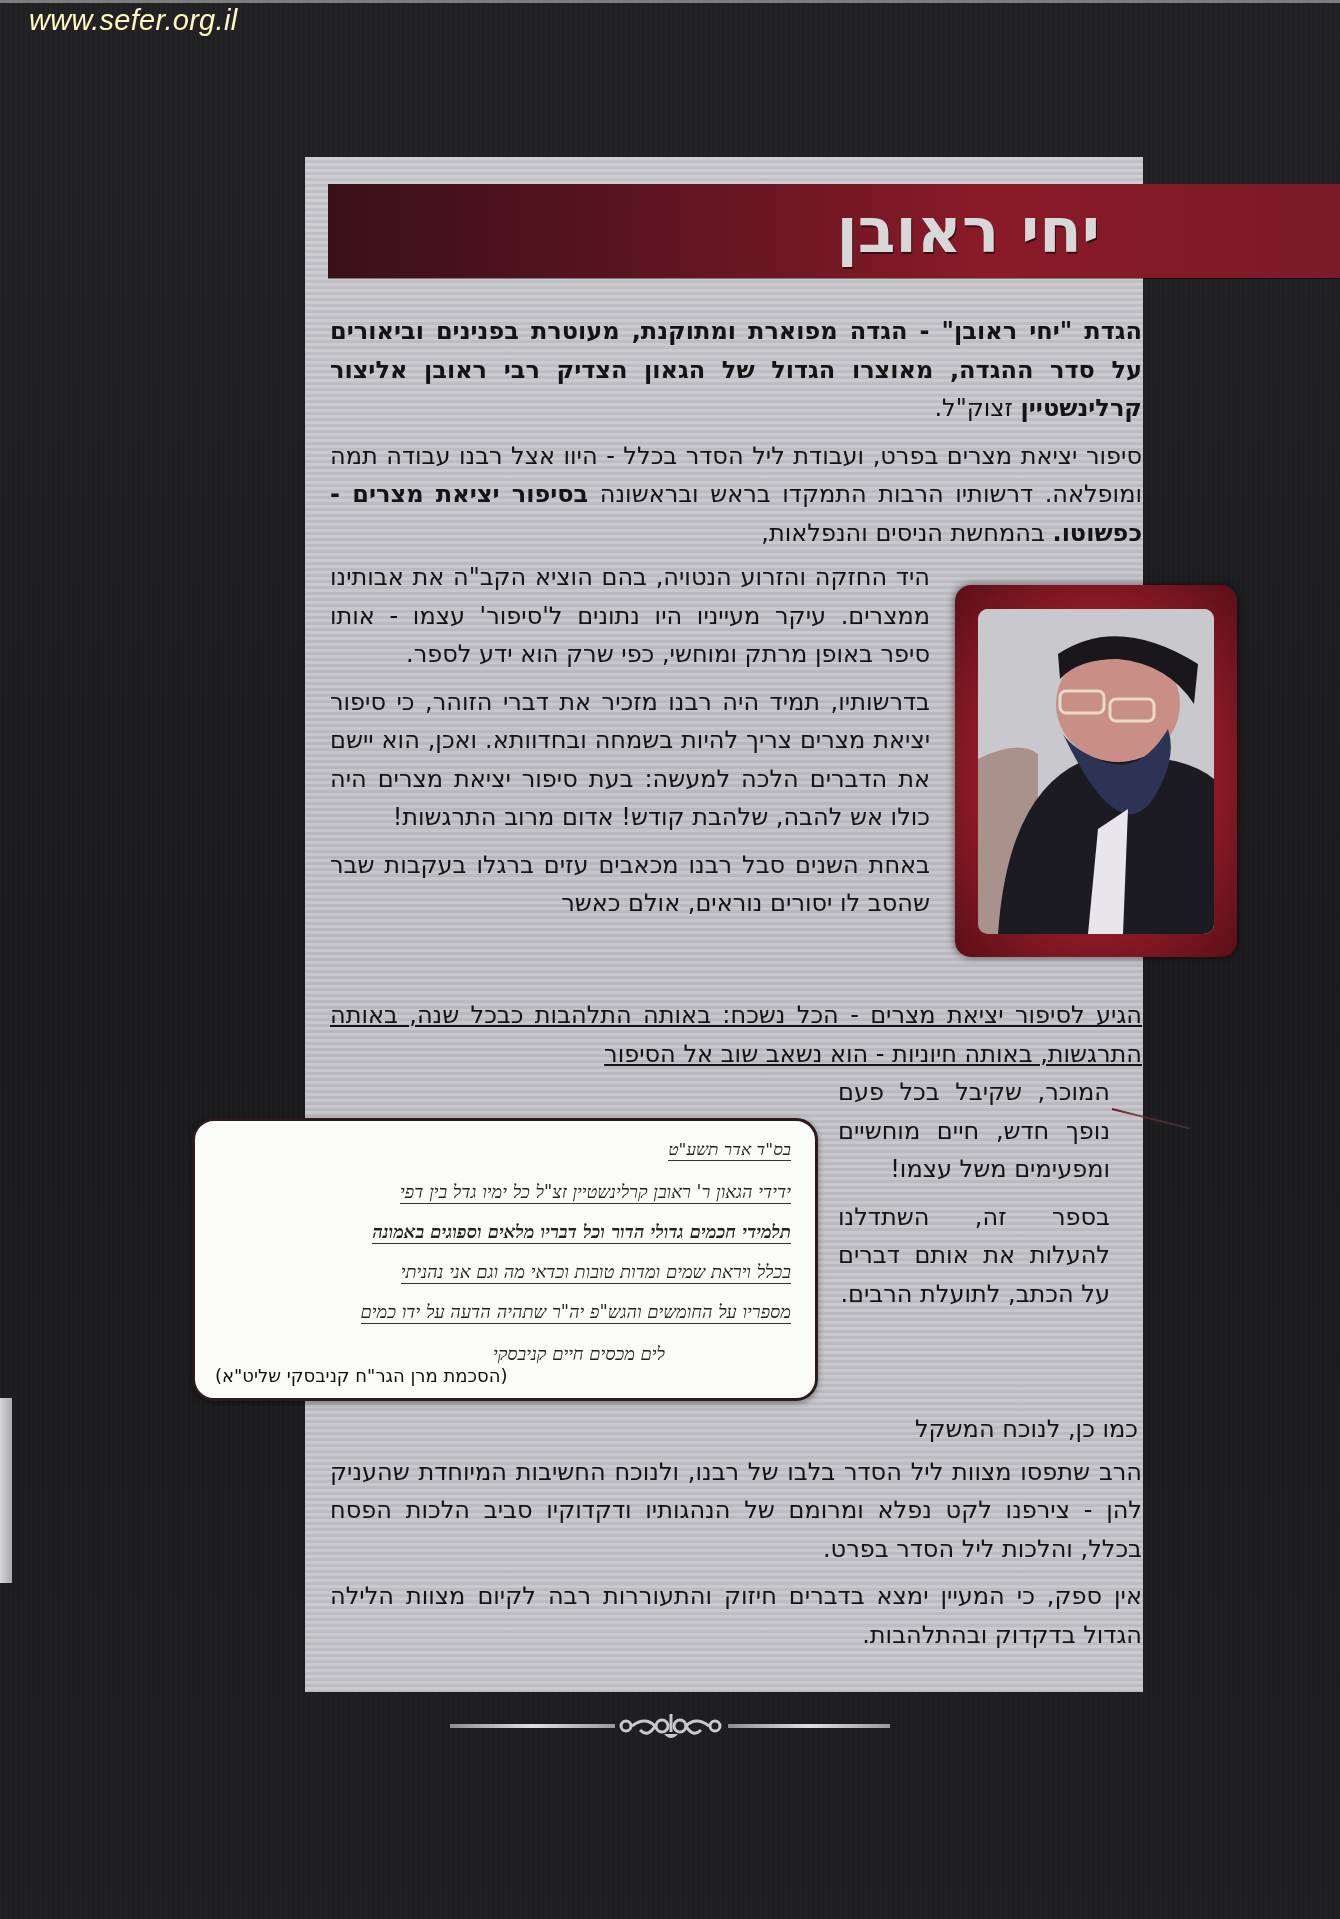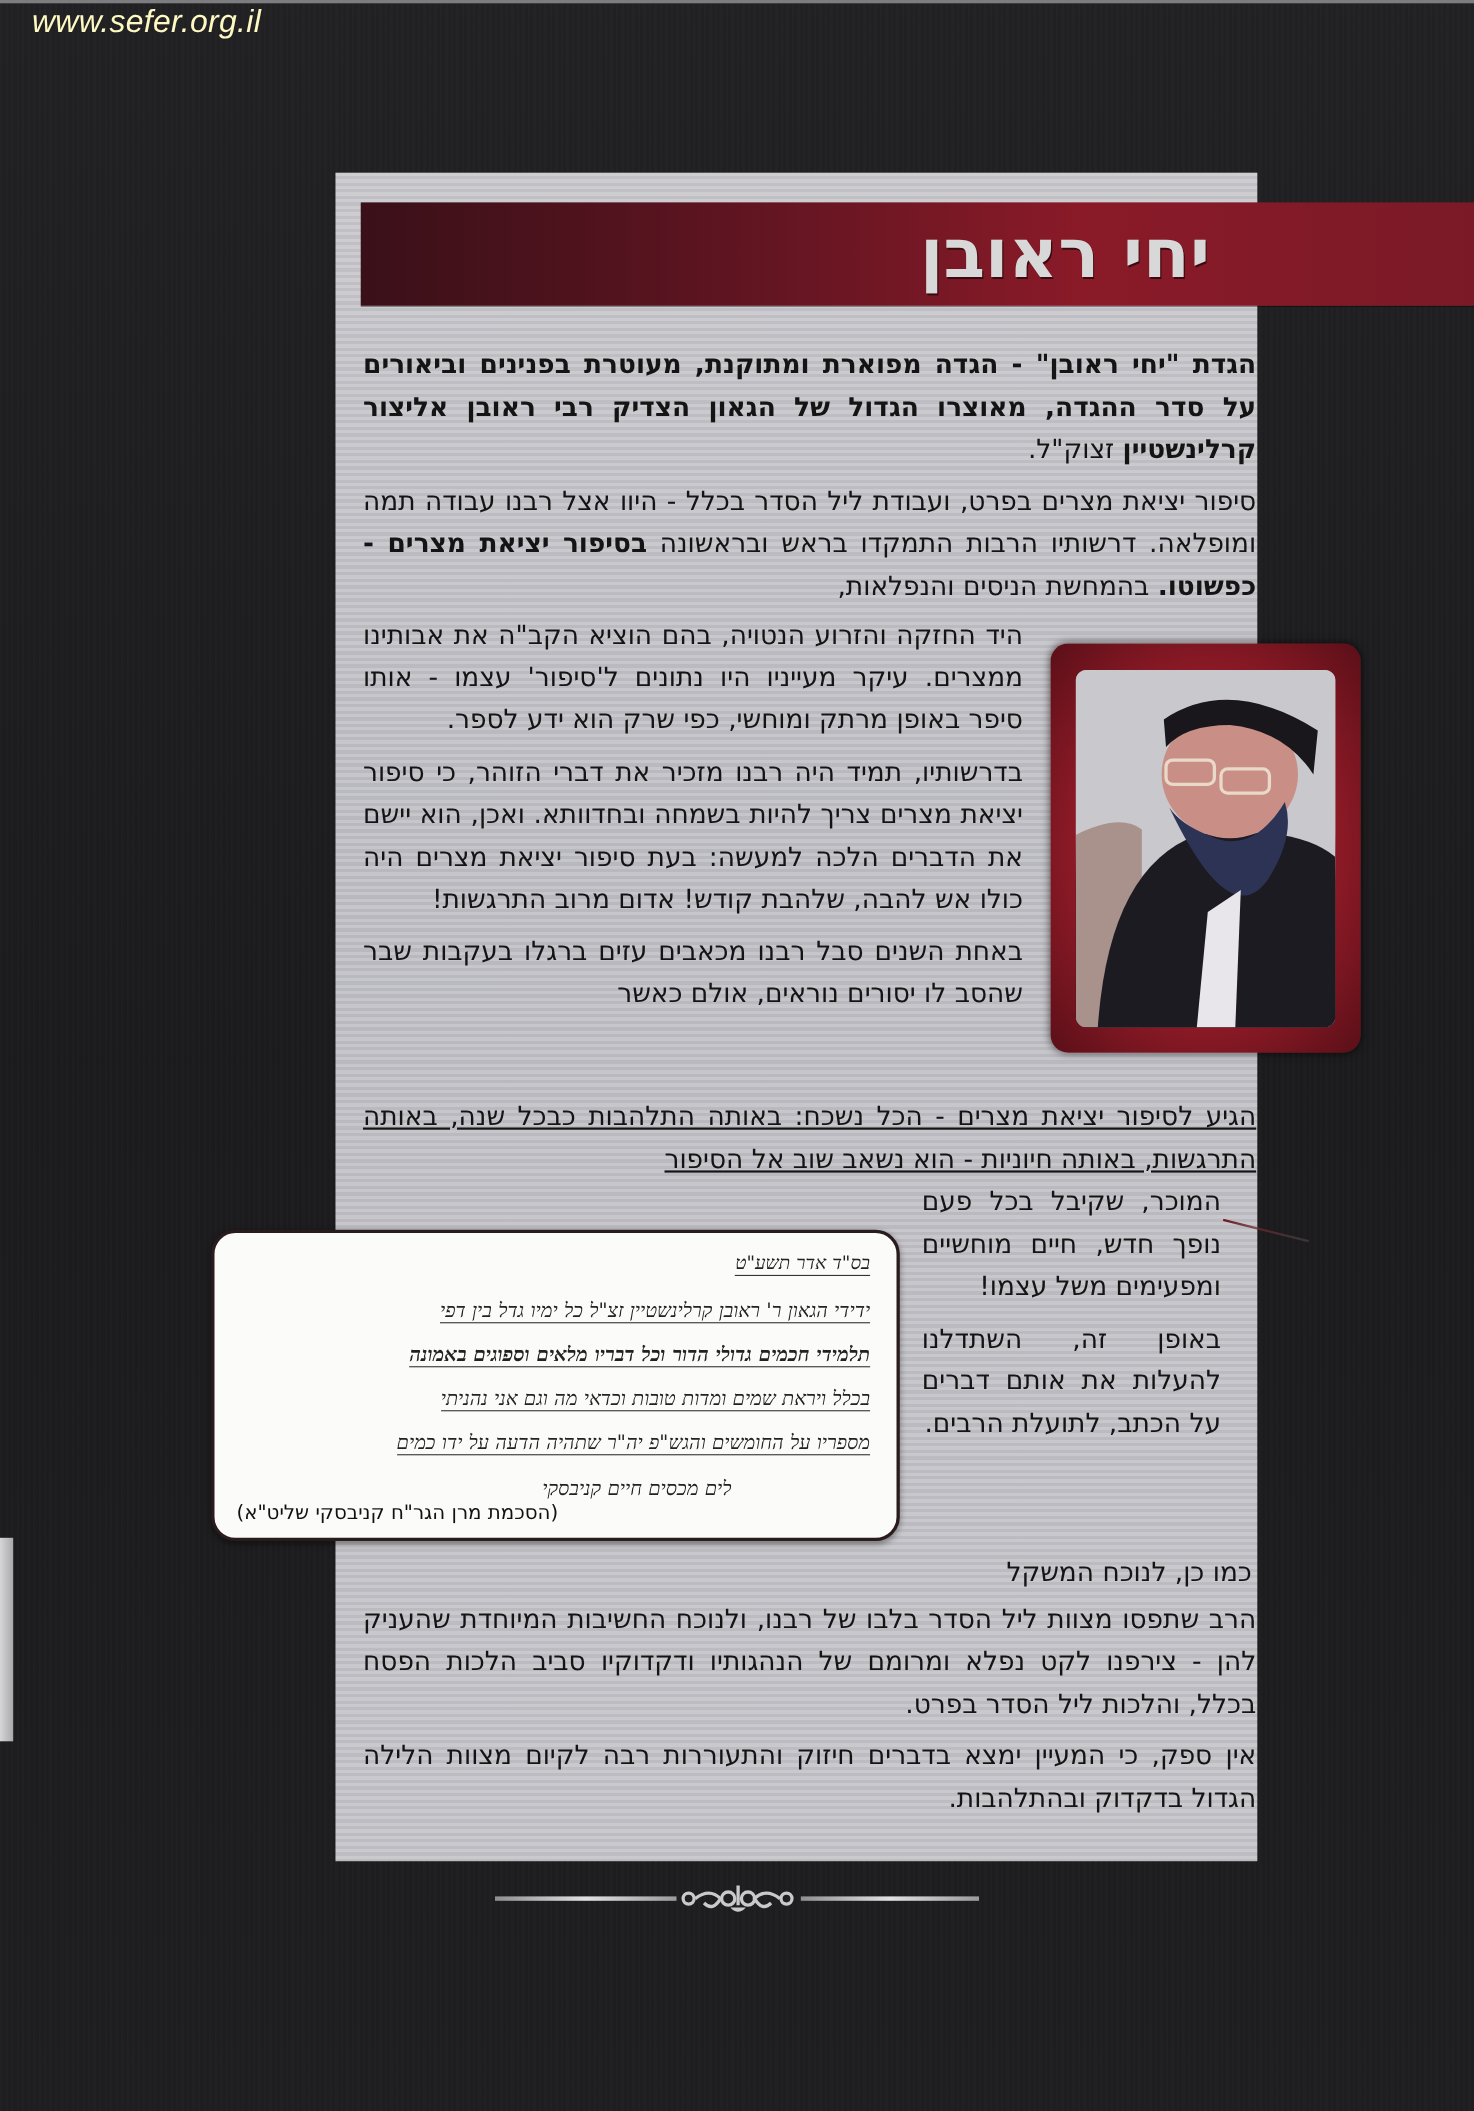--- a/index.html
+++ b/index.html
@@ -107,21 +107,21 @@
   <p>בדרשותיו, תמיד היה רבנו מזכיר את דברי הזוהר, כי סיפור יציאת מצרים צריך להיות בשמחה ובחדוותא. ואכן, הוא יישם את הדברים הלכה למעשה: בעת סיפור יציאת מצרים היה כולו אש להבה, שלהבת קודש! אדום מרוב התרגשות!</p>
   <p style="margin:0;">באחת השנים סבל רבנו מכאבים עזים ברגלו בעקבות שבר שהסב לו יסורים נוראים, אולם כאשר</p>
 </div>
 
 <div class="text" style="left:330px; top:996px; width:812px;text-decoration:underline;">
   <p style="margin:0;">הגיע לסיפור יציאת מצרים - הכל נשכח: באותה התלהבות כבכל שנה, באותה התרגשות, באותה חיוניות - הוא נשאב שוב אל הסיפור</p>
 </div>
 
 <div class="text" style="left:838px; top:1073px; width:272px;">
   <p>המוכר, שקיבל בכל פעם נופך חדש, חיים מוחשיים ומפעימים משל עצמו!</p>
-  <p>באופן זה, השתדלנו להעלות את אותם דברים על הכתב, לתועלת הרבים.</p>
+  <p>בספר זה, השתדלנו להעלות את אותם דברים על הכתב, לתועלת הרבים.</p>
 </div>
 
 <div class="text" style="left:330px; top:1406px; width:812px;">
   <p style="margin:4px;">כמו כן, לנוכח המשקל</p>
   <p>הרב שתפסו מצוות ליל הסדר בלבו של רבנו, ולנוכח החשיבות המיוחדת שהעניק להן - צירפנו לקט נפלא ומרומם של הנהגותיו ודקדוקיו סביב הלכות הפסח בכלל, והלכות ליל הסדר בפרט.</p>
   <p>אין ספק, כי המעיין ימצא בדברים חיזוק והתעוררות רבה לקיום מצוות הלילה הגדול בדקדוק ובהתלהבות.</p>
 </div>
 
 <div class="photo-frame">
   <div class="photo" title="portrait of Rabbi Reuven Elitzur Karlinstein">

